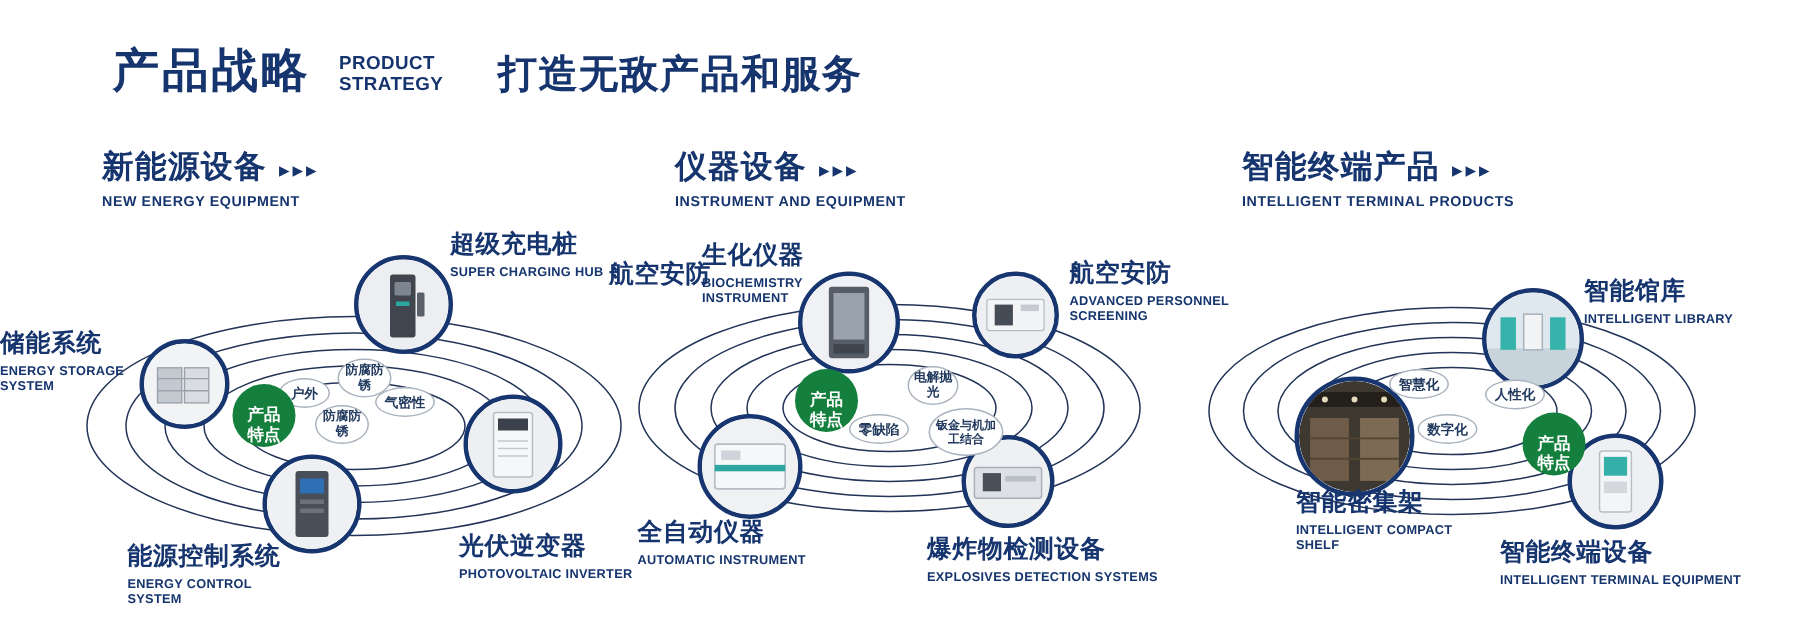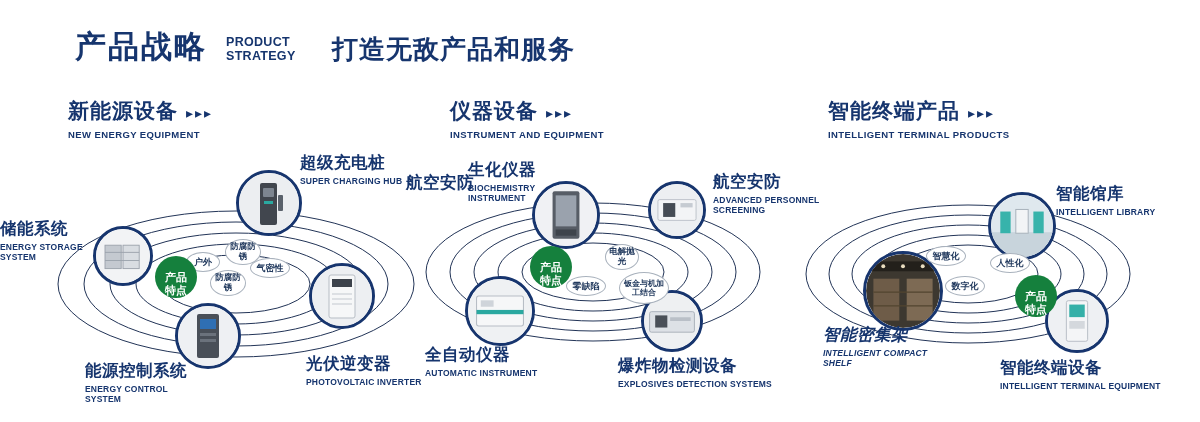--- a/index.html
+++ b/index.html
@@ -233,21 +233,21 @@
       <rect x="0" y="6" width="60" height="8" fill="#23201b"></rect>
       <circle cx="14" cy="10" r="1.6" fill="#e8dcbf"></circle>
       <circle cx="30" cy="10" r="1.6" fill="#e8dcbf"></circle>
       <circle cx="46" cy="10" r="1.6" fill="#e8dcbf"></circle>
       <rect x="6" y="20" width="21" height="34" fill="#6e5c48"></rect>
       <rect x="33" y="20" width="21" height="34" fill="#7d6a54"></rect>
       <line x1="6" y1="31" x2="54" y2="31" stroke="#52452f"></line>
       <line x1="6" y1="42" x2="54" y2="42" stroke="#52452f"></line>
     </svg>
   </div>
-  <div class="plabel center" style="left:823px; top:324px; width:122px;font-style:italic;">
+  <div class="plabel center" style="left:864px; top:324px; width:122px;">
     <div class="zh">智能密集架</div>
     <div class="en">INTELLIGENT COMPACT SHELF</div>
   </div>
 
   <div class="pcircle" style="left:1045px; top:289px; width:64px; height:64px;">
     <svg viewBox="0 0 60 60">
       <circle cx="30" cy="30" r="30" fill="#eef0f3"></circle>
       <rect x="19" y="9" width="22" height="42" rx="2" fill="#f4f5f7" stroke="#b7bdc5"></rect>
       <rect x="22" y="13" width="16" height="13" fill="#35b0a8"></rect>
       <rect x="22" y="30" width="16" height="8" fill="#d4d8dd"></rect>

